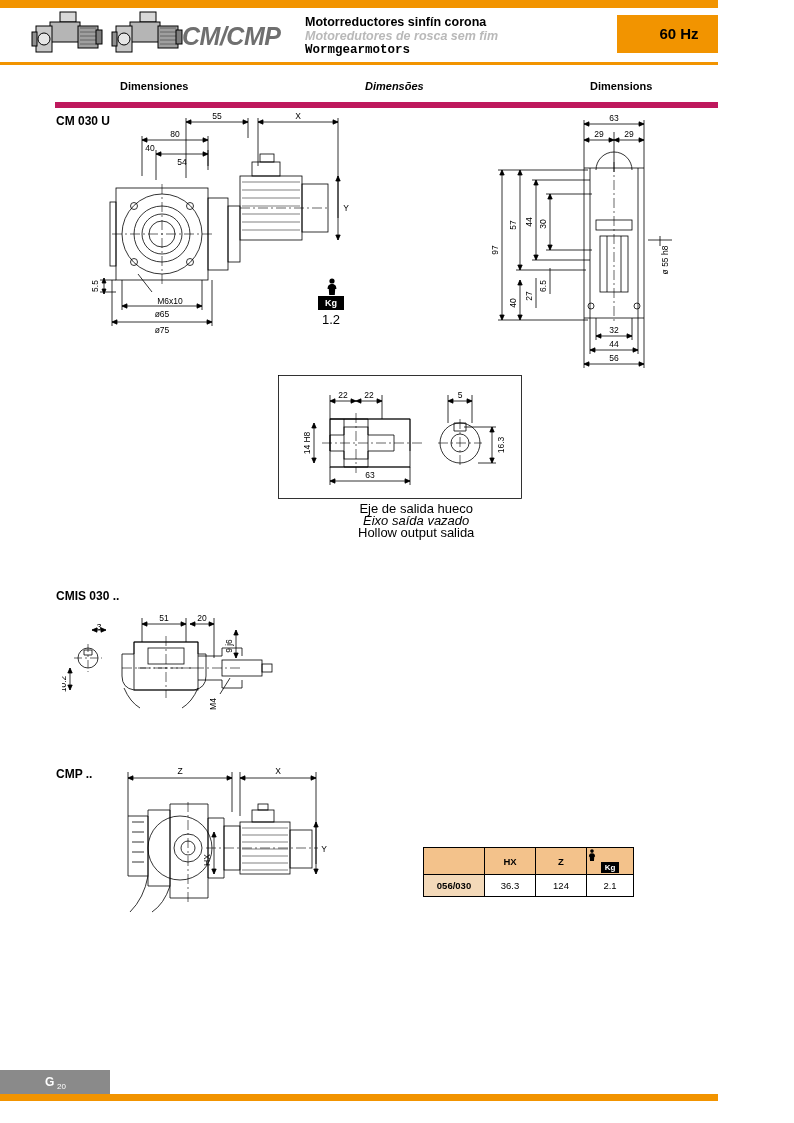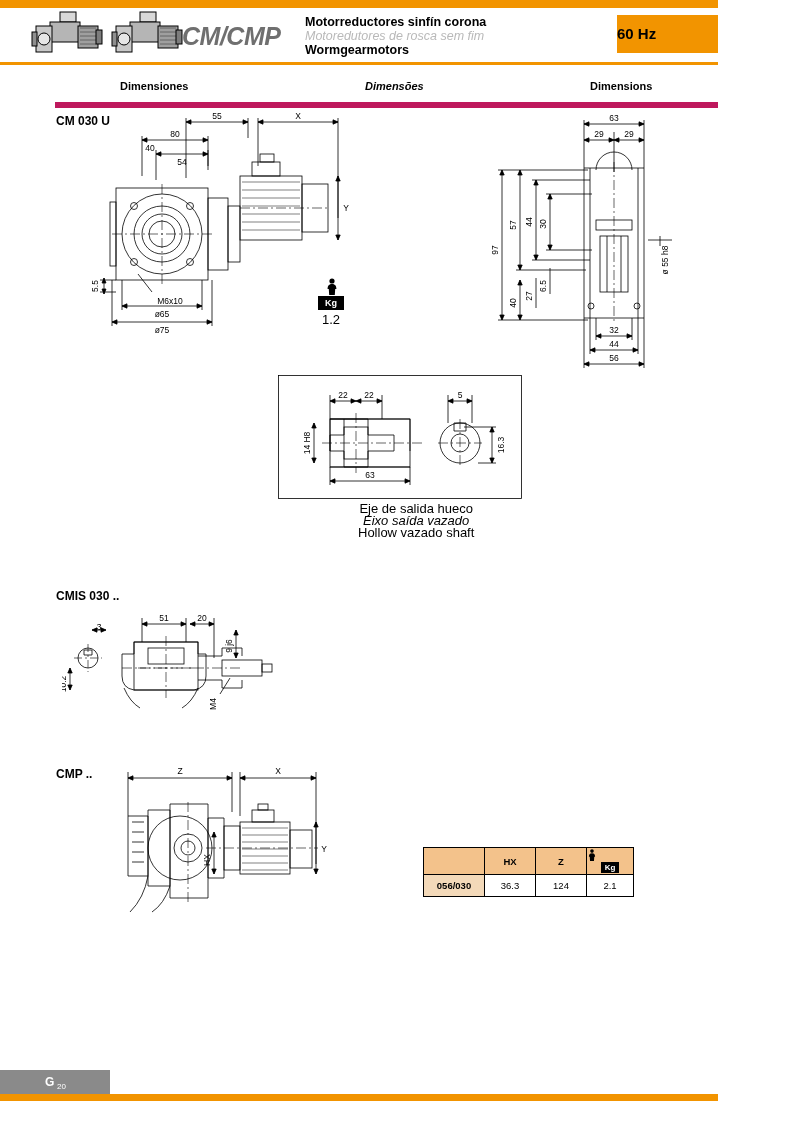--- a/index.html
+++ b/index.html
@@ -9,24 +9,24 @@
     -webkit-font-smoothing:antialiased;
   }
   .page{position:relative;width:718px;height:1123px;overflow:hidden;}
 
   
   .header{position:absolute;left:0;top:0;width:794px;height:66px;}
   .hdr-orange-bar{position:absolute;left:0;top:0;width:794px;height:8px;background:#f29400;}
   .hdr-bottom-rule{position:absolute;left:0;top:62px;width:794px;height:3px;background:#f29400;}
   .cm-cmp{position:absolute;left:182px;top:22px;font-size:25px;font-weight:bold;font-style:italic;color:#6f6f6f;letter-spacing:-.5px;}
   .t-es{position:absolute;left:305px;top:15px;font-size:12.5px;font-weight:bold;color:#000;}
-  .t-pt{position:absolute;left:305px;top:29px;font-size:12.5px;font-weight:normal;color:#b9b9b9;font-style:italic;}
-  .t-en{position:absolute;left:305px;top:43px;font-size:12.5px;font-weight:bold;color:#000;}
+  .t-pt{position:absolute;left:305px;top:29px;font-size:12.5px;font-weight:bold;color:#b9b9b9;font-style:italic;}
+  .t-en{position:absolute;left:305px;top:43px;font-size:12.5px;font-weight:bold;color:#000;font-family:Liberation Mono, monospace;}
   .hz-box{position:absolute;left:617px;top:15px;width:124px;height:38px;background:#f29400;}
-  .hz-box span{position:absolute;left:0;top:10px;width:124px;text-align:left;font-size:15px;font-weight:bold;color:#000;}
+  .hz-box span{position:absolute;left:0;top:10px;width:124px;text-align:center;font-size:15px;font-weight:bold;color:#000;}
 
   
   .motor-icon{position:absolute;top:10px;width:74px;height:48px;}
   .mi-1{left:30px;}
   .mi-2{left:110px;}
 
   
   .subhead{position:absolute;left:55px;top:80px;width:684px;height:22px;border-bottom:6px solid #be185d;}
   .subhead div{position:absolute;top:0;font-size:11px;font-weight:bold;}
   .sh-es{left:65px;}
@@ -304,21 +304,21 @@
       <text x="182" y="23">5</text>
       <text x="92" y="103">63</text>
       <text transform="translate(32,68) rotate(-90)">14 H8</text>
       <text transform="translate(226,70) rotate(-90)">16.3</text>
     </g>
   </svg>
 
   <div class="hs-cap">
     <div>Eje de salida hueco</div>
     <div class="it">Eixo saída vazado</div>
-    <div>Hollow vazado shaft</div>
+    <div>Hollow output salida</div>
   </div>
 
   <div class="sec-title" id="sec2">CMIS 030 ..</div>
 
   <svg class="draw" style="left:62px;top:608px;" width="300" height="110" viewBox="0 0 300 110">
     <g stroke="#000" fill="none" stroke-width="0.8">
 
       <circle cx="26" cy="50" r="10"></circle>
       <path d="M12 50 h28 M26 36 v28" stroke-dasharray="8,3,2,3" stroke-width="0.6"></path>
       <path d="M22 42 h8 v5 h-8 z"></path>

